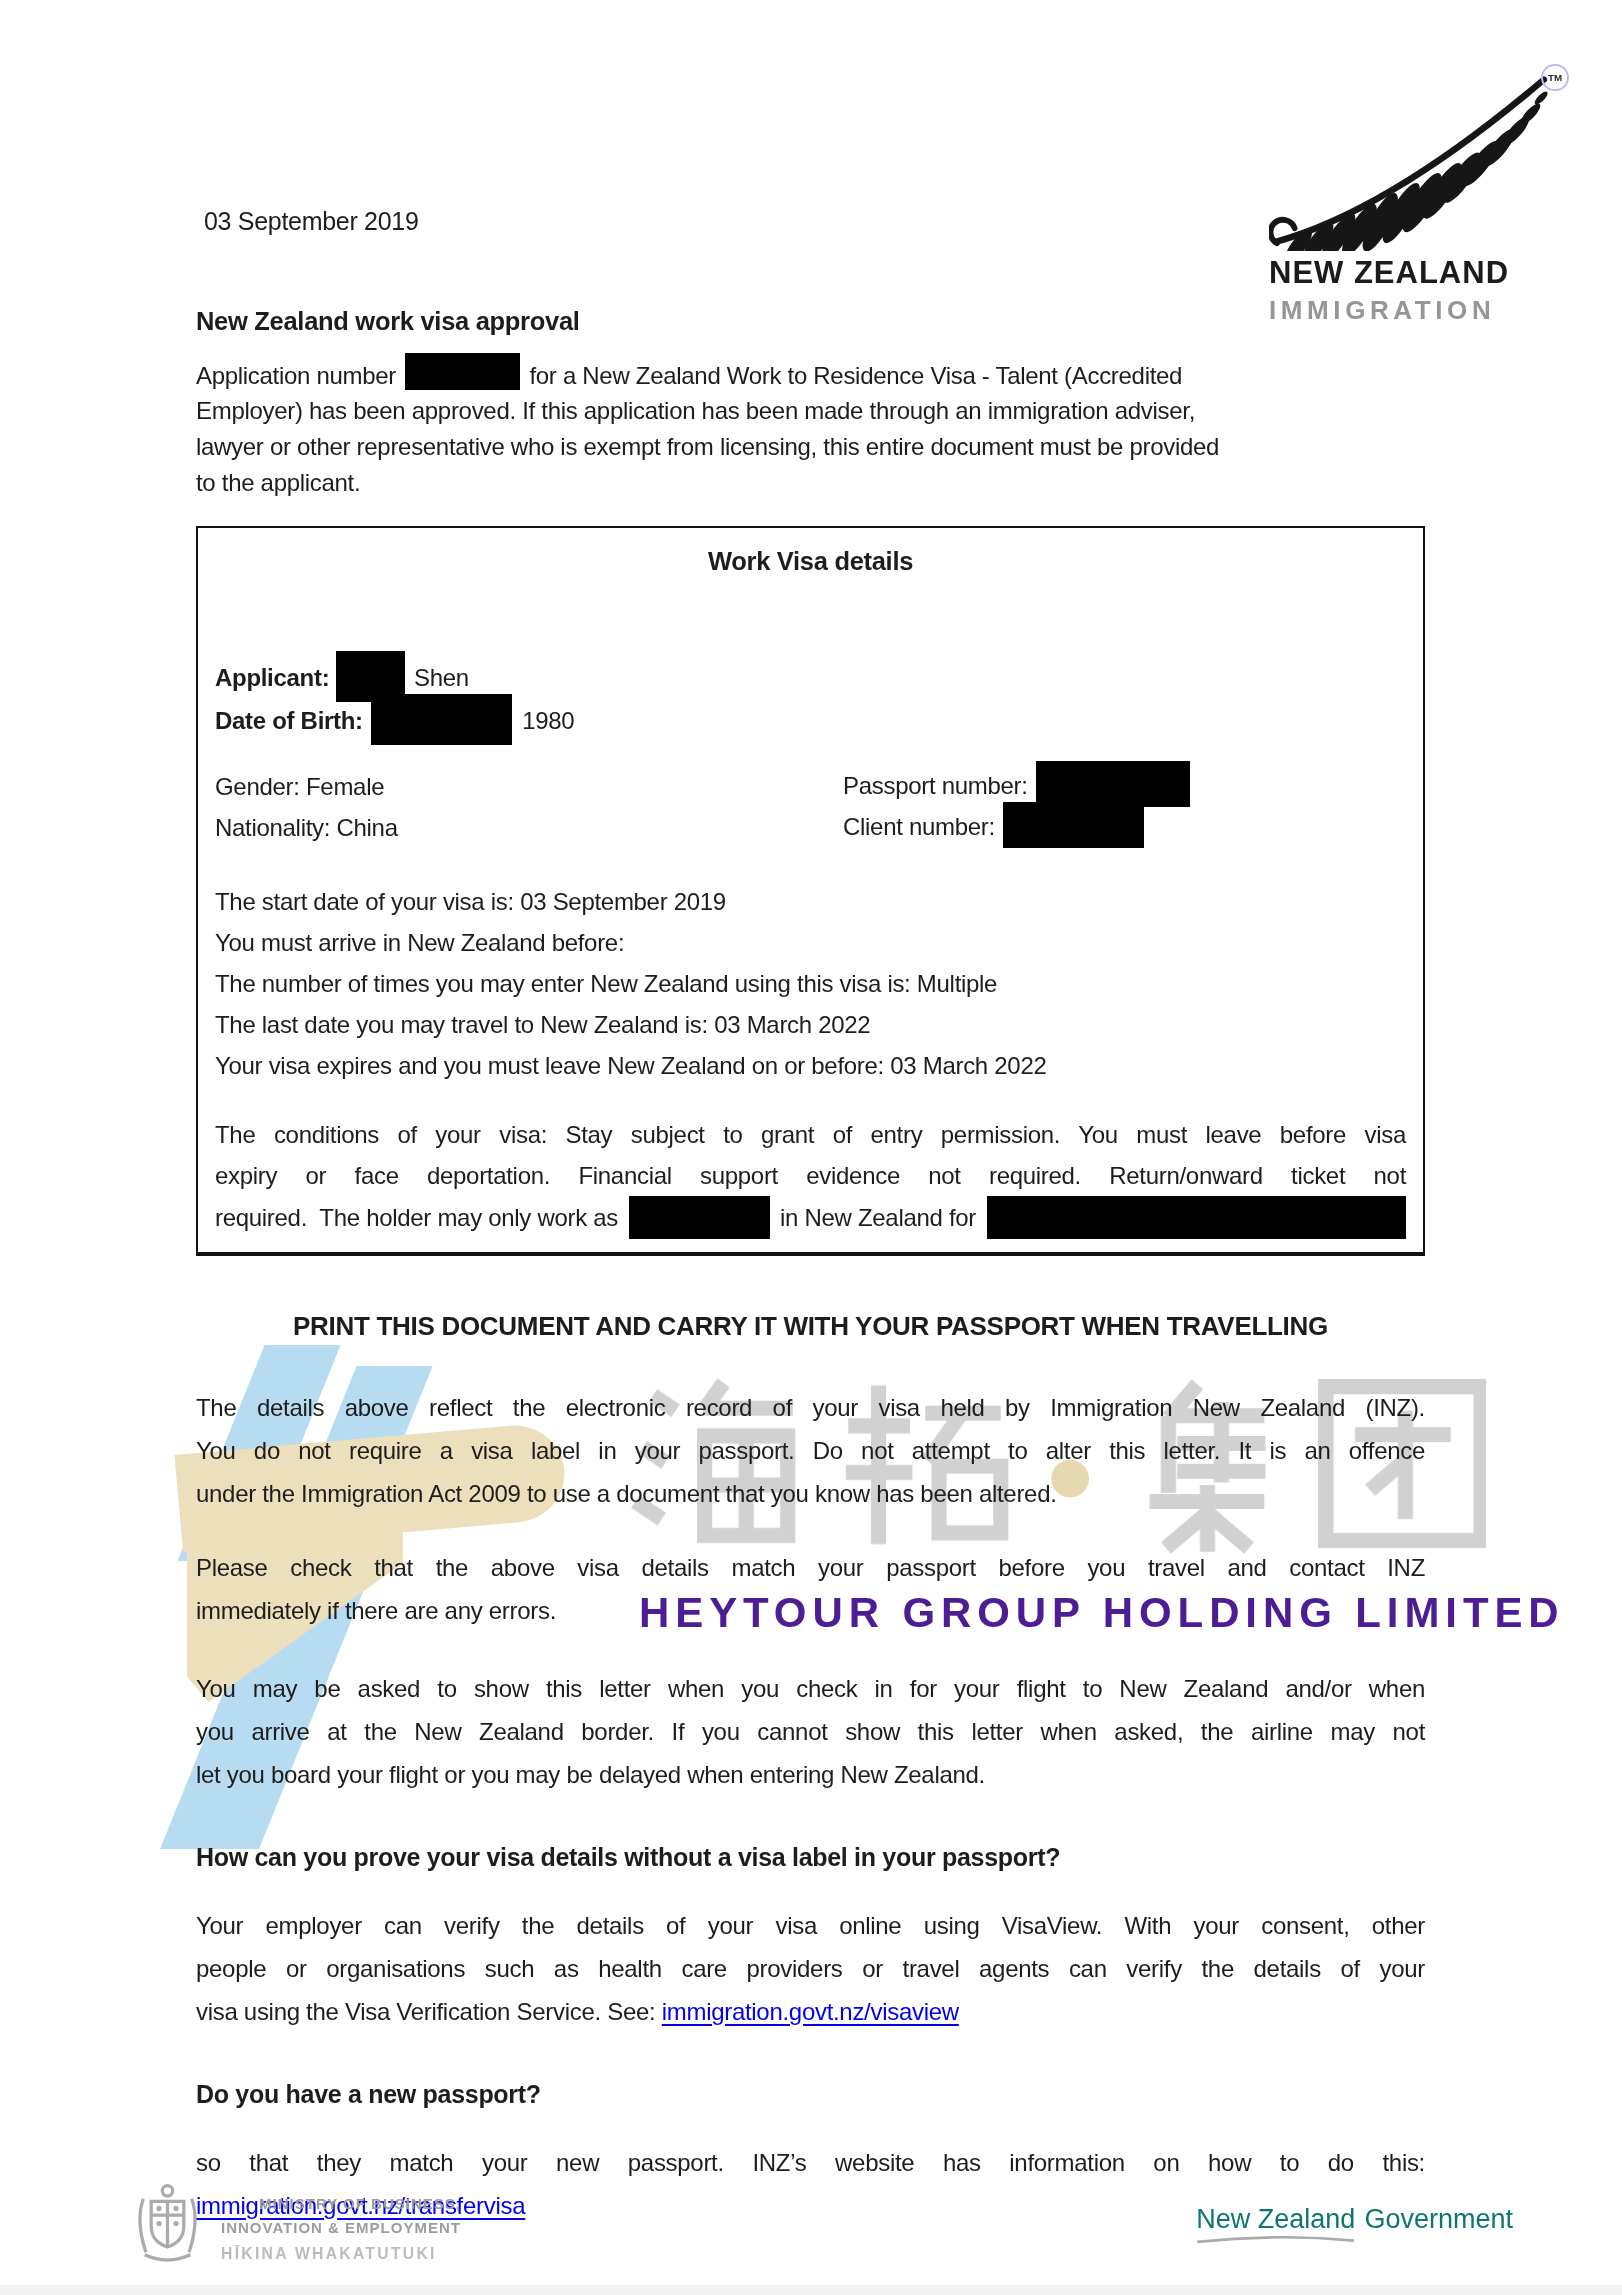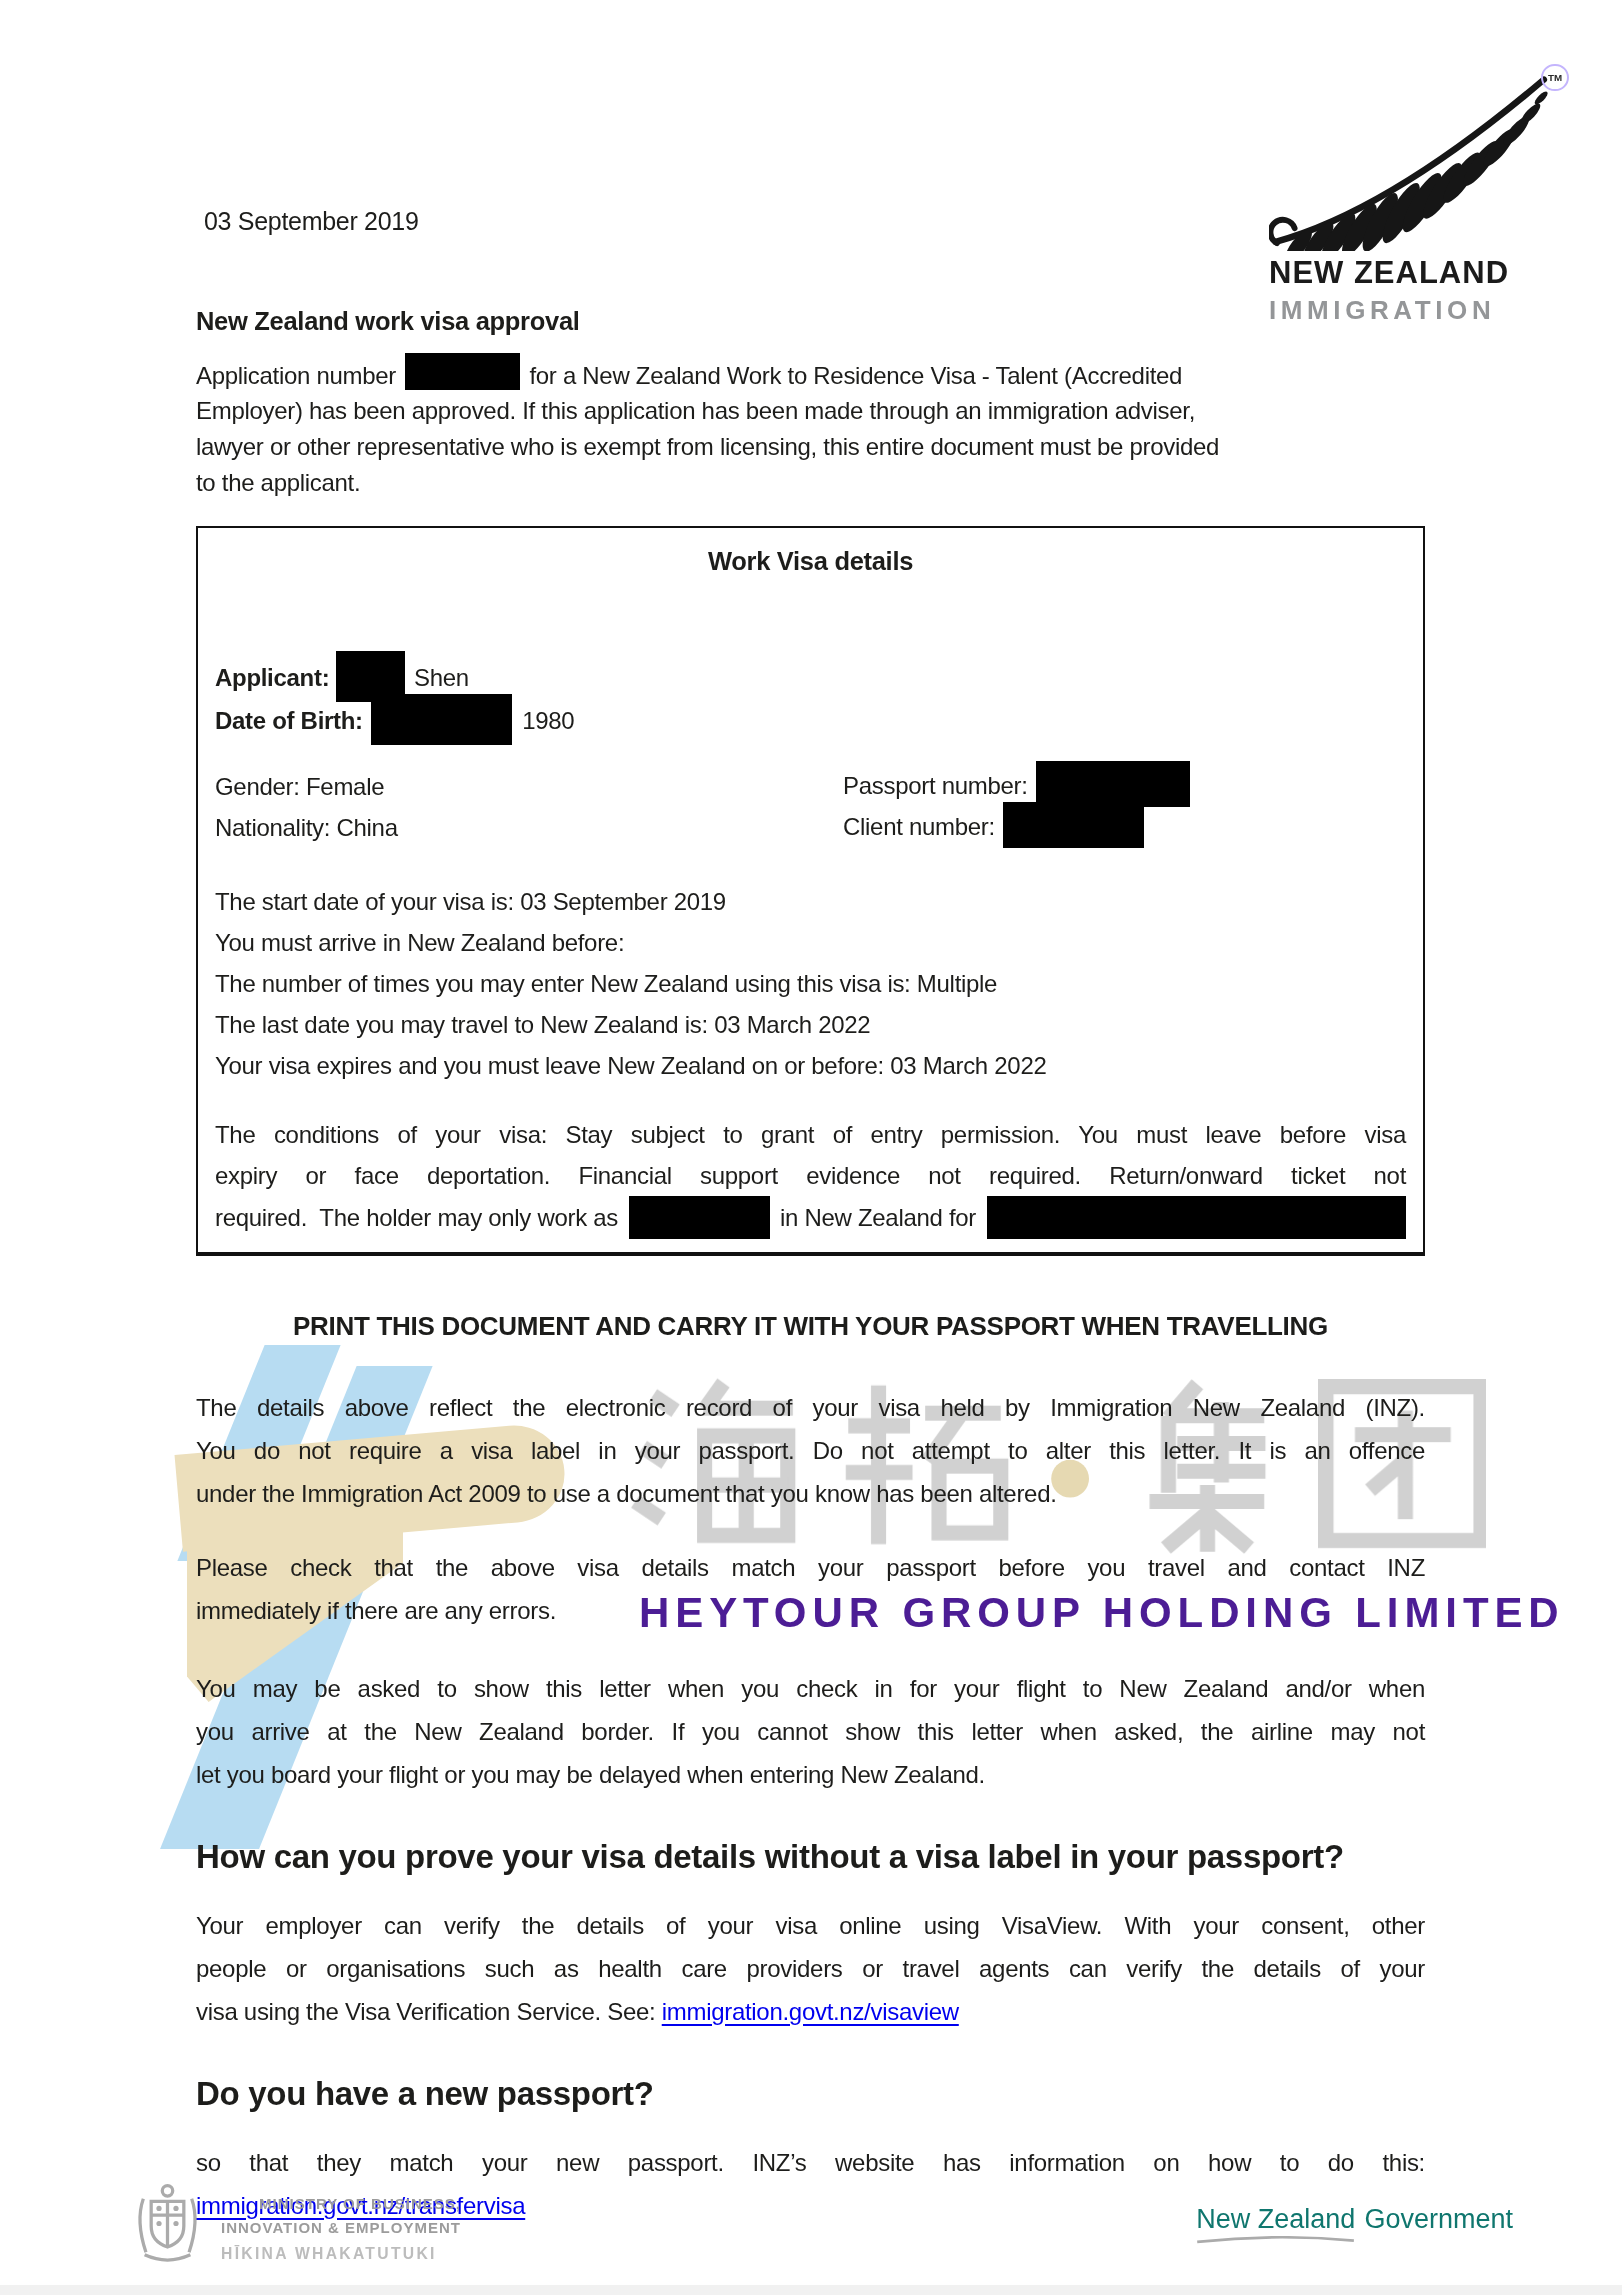--- a/index.html
+++ b/index.html
@@ -61,21 +61,21 @@
   .cond-last .t2 { white-space:pre; margin:0 10.5px; }
   .r-work { width:141px; height:43px; background:#000; flex:0 0 auto; }
   .r-for  { height:43px; background:#000; flex:1 1 auto; }
 
   
   .print-notice { text-align:center; font-weight:700; font-size:26px; letter-spacing:-0.3px; margin:52px 0 42px 0; white-space:nowrap; }
   .para { line-height:43px; }
   .p-gap-1 { margin-bottom:31px; }
   .p-gap-2 { margin-bottom:35px; }
   .p-gap-3 { margin-bottom:43px; }
-  .body-h { font-weight:700; font-size:33px; margin-bottom:29px; white-space:nowrap; }
+  .body-h { font-weight:700; font-size:25px; margin-bottom:29px; white-space:nowrap; }
   a.doc-link { color:#0000ee; text-decoration:underline; text-underline-offset:3.9px; }
 
   
   .wm-slash { position:absolute; background:#b7dcf2; transform:skewX(-22deg); }
   .wm-s1 { left:221px; top:1345px; width:76px; height:216px; }
   .wm-s2 { left:313px; top:1366px; width:76px; height:216px; }
   .wm-s3 { left:216px; top:1572px; width:99px; height:277px; }
   .wm-tan1 { position:absolute; left:178px; top:1438px; width:387px; height:97px; background:#ecdfbc;
              border-radius:0 51px 51px 0 / 0 48px 48px 0; transform:rotate(-5deg); }
   .wm-tan2 { position:absolute; left:187px; top:1519px; width:216px; height:183px; background:#ecdfbc;

